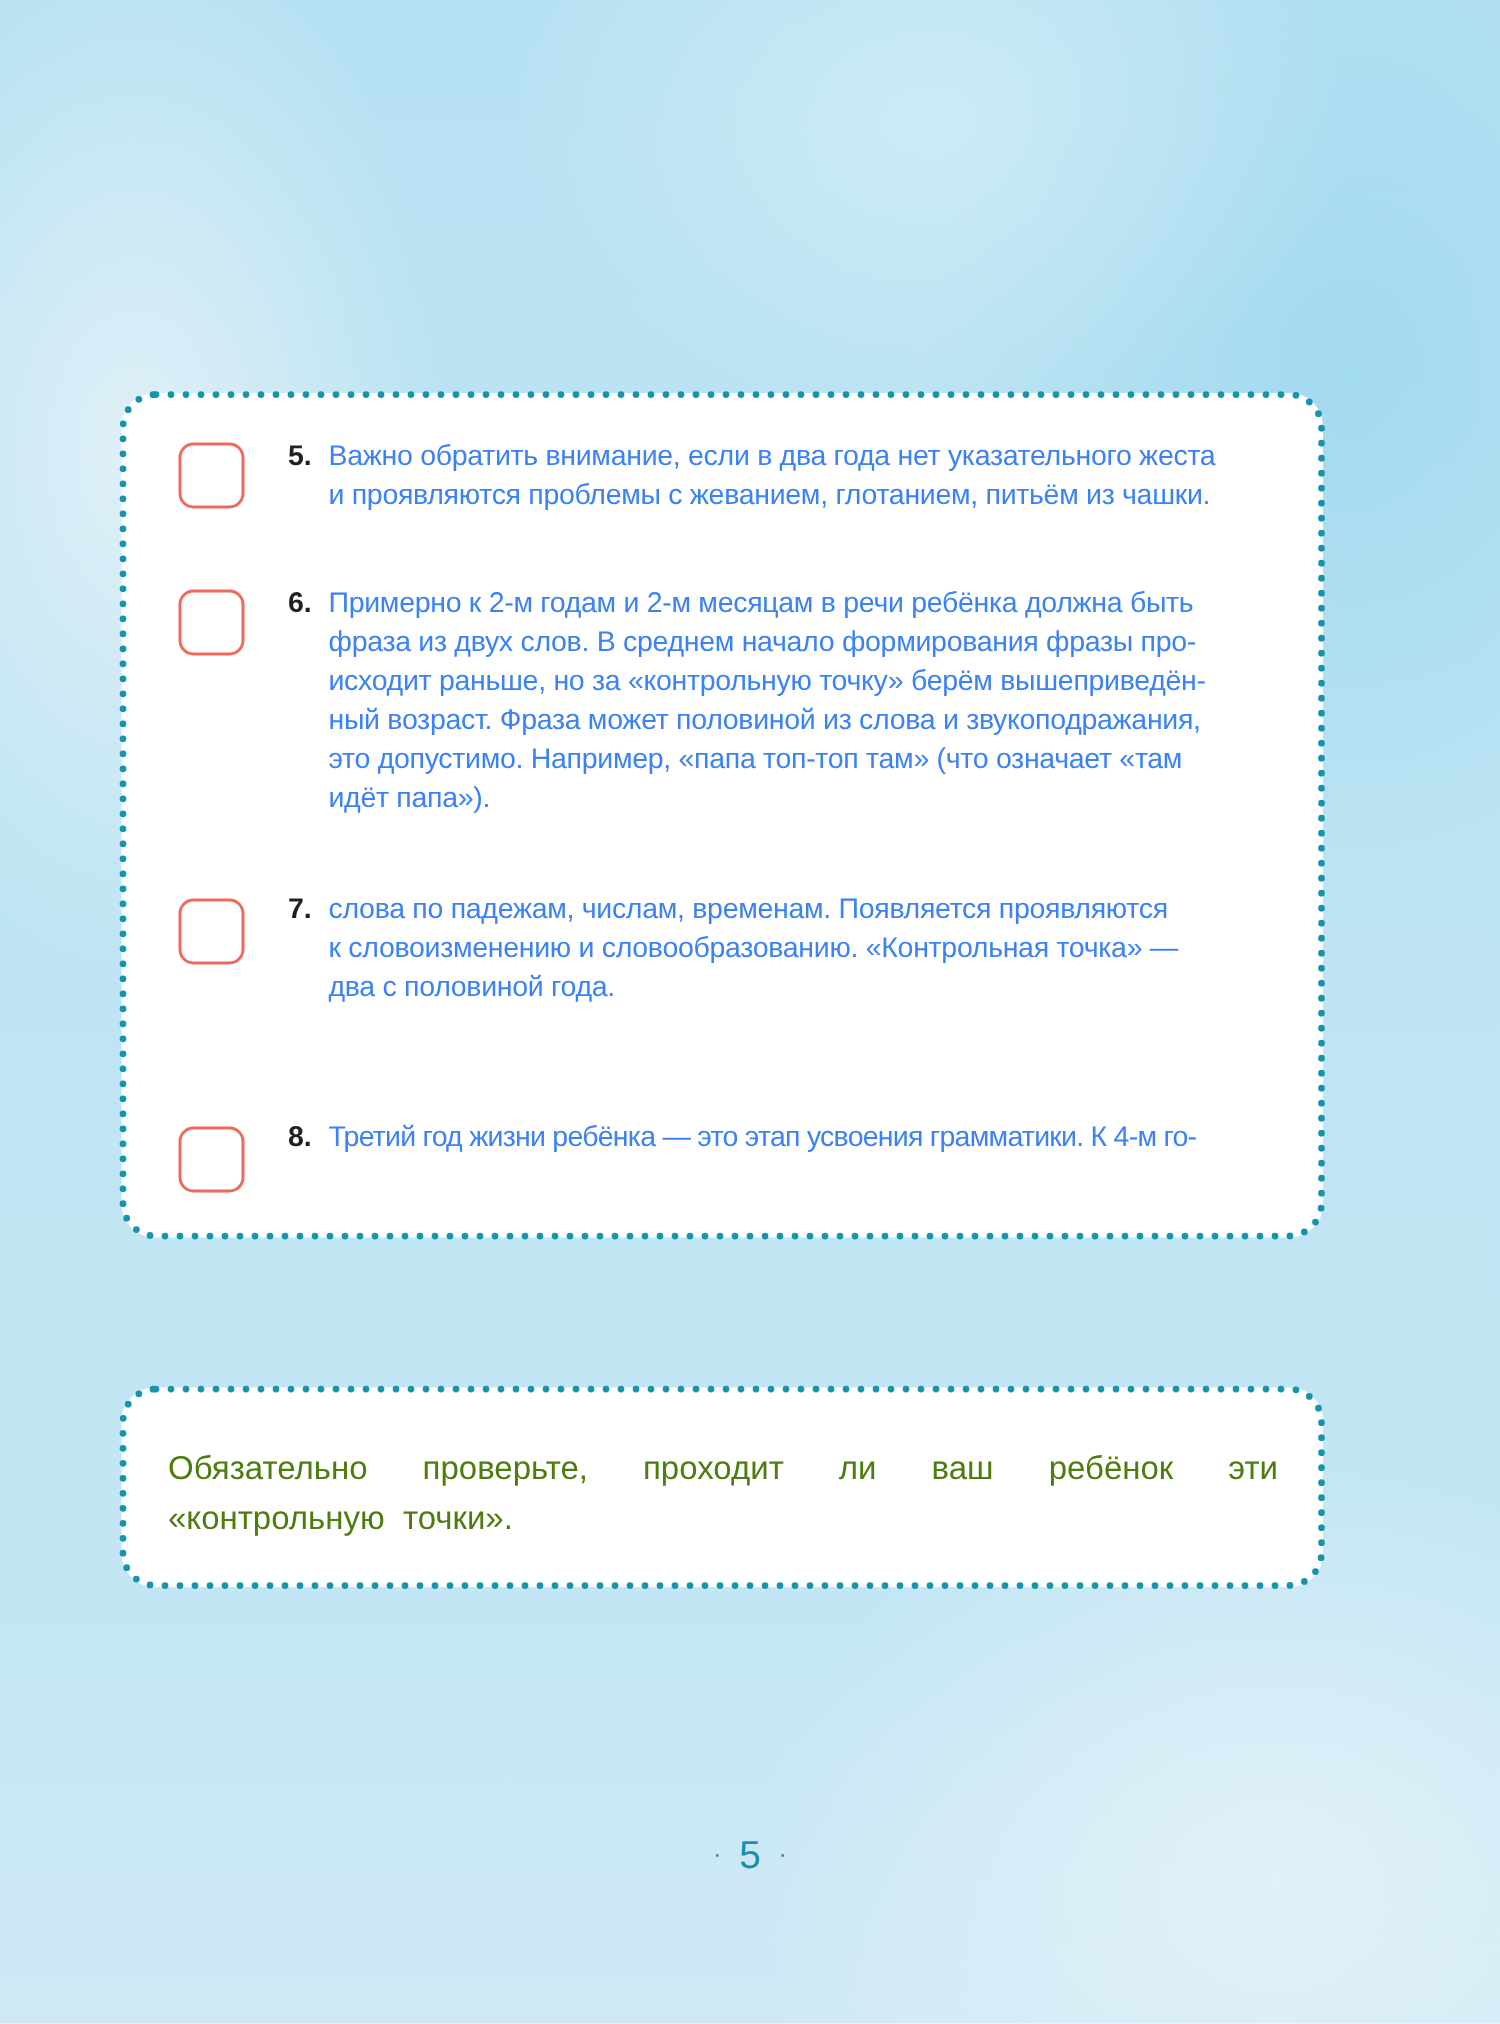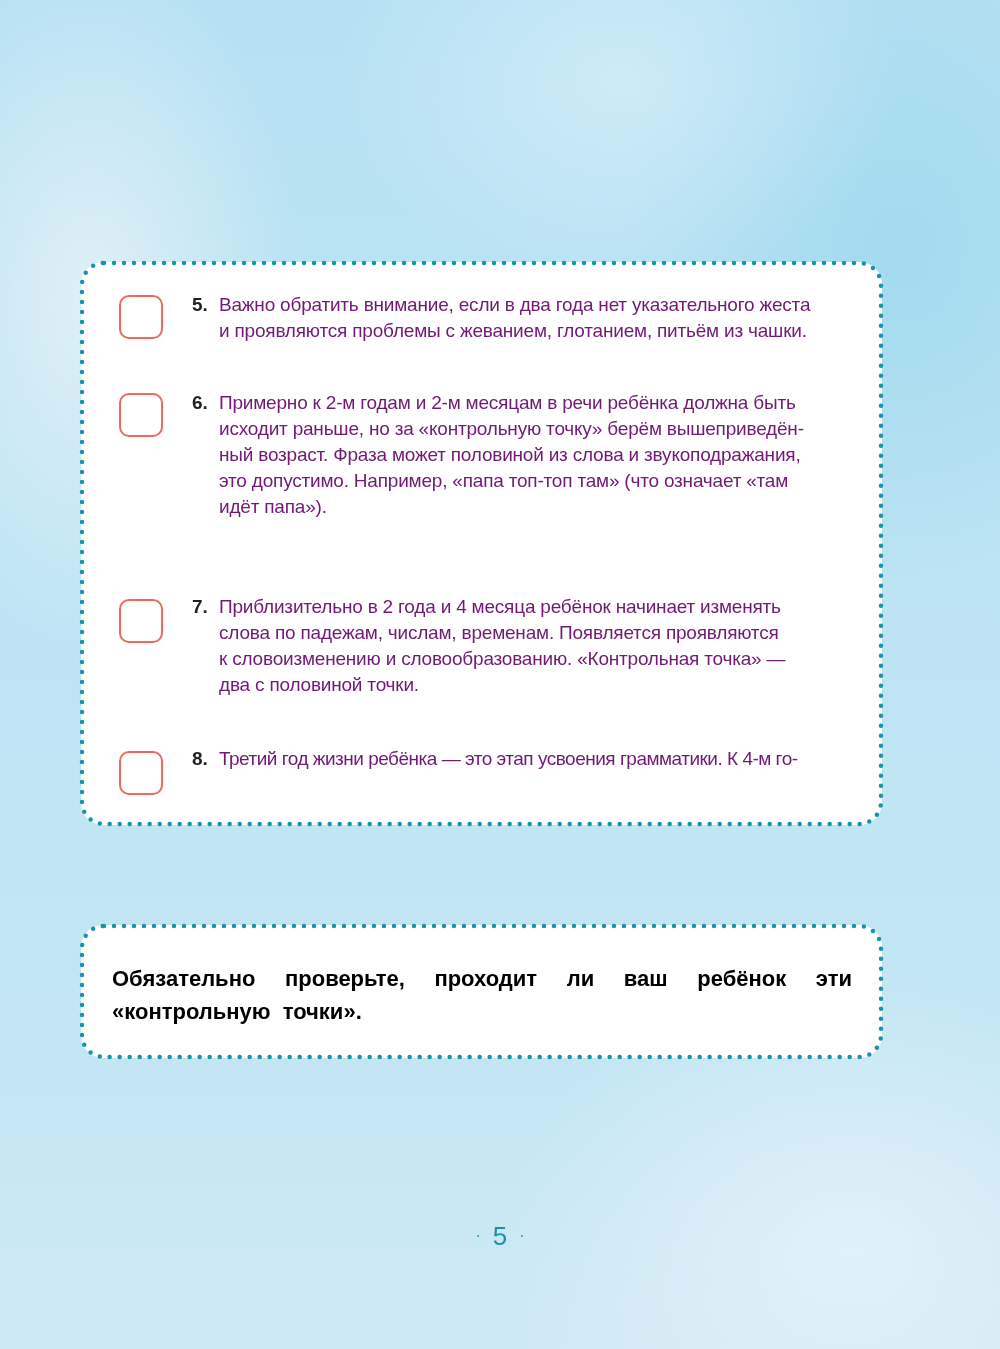--- a/index.html
+++ b/index.html
@@ -26,26 +26,26 @@
       position: absolute; left: 38px; width: 44px; height: 44px;
       border: 2px solid #ef6a5a; border-radius: 10px; background: #fff;
       box-sizing: border-box; cursor: pointer;
     }
     .num {
       position: absolute; left: 111px; font-weight: bold; font-size: 19px;
       line-height: 26px; color: #231f20;
     }
     .text {
       position: absolute; left: 138px; width: 632px; font-size: 19px;
-      line-height: 26px; text-align: justify; color: #701a75;
+      line-height: 26px; text-align: justify; color: #3b82f6;
       letter-spacing: -0.2px;
     }
     .note-text {
       position: absolute; left: 31px; top: 37px; width: 740px;
-      font-size: 22px; line-height: 33px; font-weight: bold; color: #000000;
+      font-size: 22px; line-height: 33px; font-weight: normal; color: #4d7c0f;
       text-align: justify; text-align-last: left; word-spacing: 6px;
     }
     .page-num {
       position: absolute; top: 1220px; left: 0; width: 1000px; text-align: center;
       color: #1a8fac; font-size: 26px; line-height: 32px;
     }
     .page-num .dot { font-size: 16px; vertical-align: 4px; margin: 0 12px; }
   </style>
 </head>
 <body>
@@ -62,35 +62,35 @@
       <div>Важно обратить внимание, если в два года нет указательного жеста</div>
       <div>и проявляются проблемы с жеванием, глотанием, питьём из чашки.</div>
     </div>
   </div>
 
   <div class="item" style="top:128px;">
     <div class="checkbox" style="top:3px;"></div>
     <div class="num">6.</div>
     <div class="text">
       <div>Примерно к 2-м годам и 2-м месяцам в речи ребёнка должна быть</div>
+      <div>фраза из двух слов. В среднем начало формирования фразы про-</div>
       <div>исходит раньше, но за «контрольную точку» берём вышеприведён-</div>
       <div>ный возраст. Фраза может половиной из слова и звукоподражания,</div>
       <div>это допустимо. Например, «папа топ-топ там» (что означает «там</div>
       <div>идёт папа»).</div>
     </div>
   </div>
 
   <div class="item" style="top:332px;">
     <div class="checkbox" style="top:5px;"></div>
     <div class="num">7.</div>
     <div class="text">
-      <div>Приблизительно в 2 года и 4 месяца ребёнок начинает изменять</div>
       <div>слова по падежам, числам, временам. Появляется проявляются</div>
       <div>к словоизменению и словообразованию. «Контрольная точка» —</div>
-      <div>два с половиной точки.</div>
+      <div>два с половиной года.</div>
     </div>
   </div>
 
   <div class="item" style="top:484px;">
     <div class="checkbox" style="top:5px;"></div>
     <div class="num">8.</div>
     <div class="text" style="letter-spacing:-0.5px;">
       <div>Третий год жизни ребёнка — это этап усвоения грамматики. К 4-м го-</div>
     </div>
   </div>

